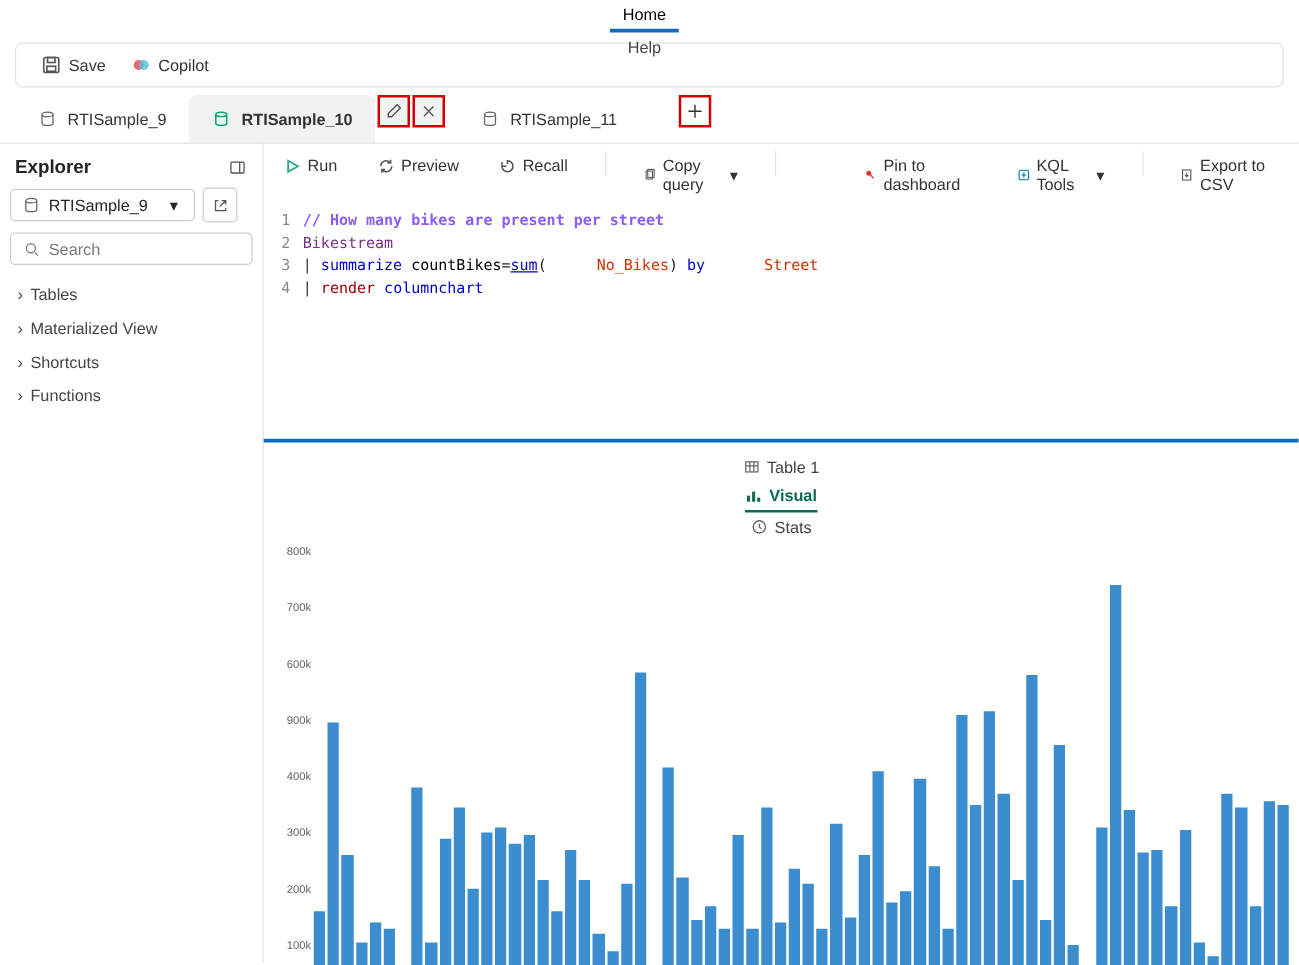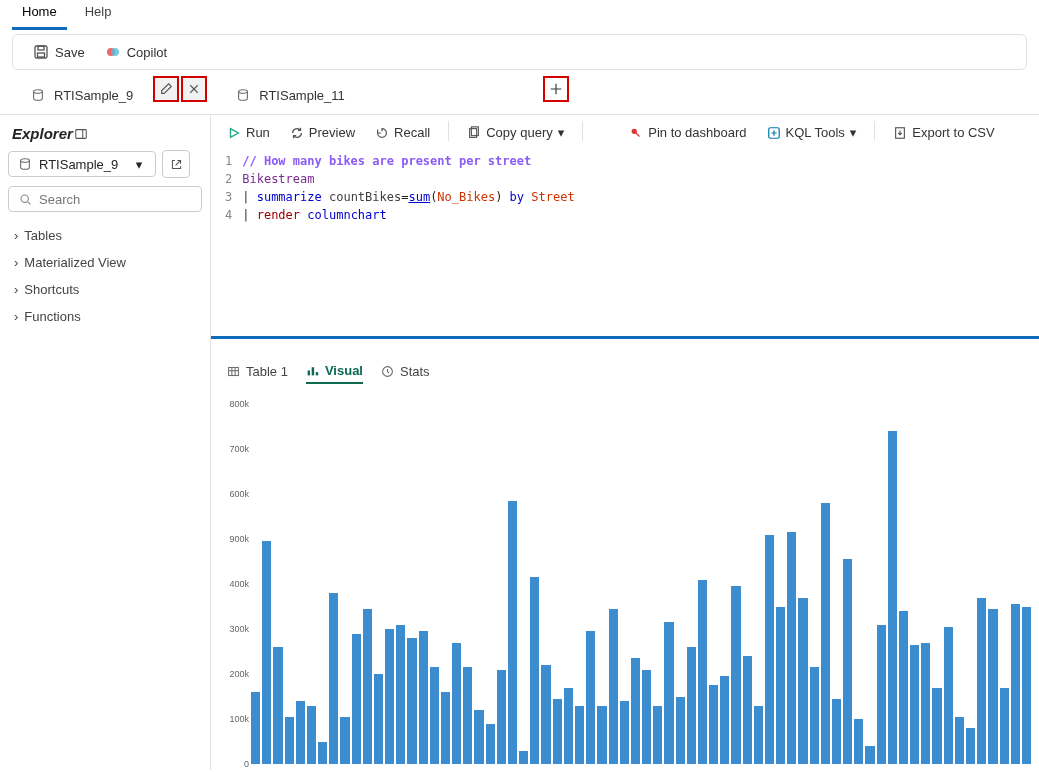--- a/index.html
+++ b/index.html
@@ -8,22 +8,24 @@
     font-family: "Segoe UI", -apple-system, BlinkMacSystemFont, sans-serif;
     font-size: 13px;
     color: #242424;
     background: #ffffff;
     width: 1039px;
     height: 772px;
     overflow: hidden;
   }
   .topbar {
     display: flex;
+    align-items: center;
     padding: 0 12px;
     height: 30px;
+    flex-direction: column;
   }
   .top-tab {
     padding: 4px 10px;
     margin-right: 8px;
     color: #444;
     cursor: pointer;
   }
   .top-tab.active {
     color: #000;
     border-bottom: 3px solid #0f6cbd;
@@ -81,22 +83,22 @@
     display: flex;
     height: calc(772px - 30px - 48px - 38px);
   }
   .sidebar {
     width: 210px;
     border-top: 1px solid #e1e1e1;
     padding: 10px 8px;
     flex-shrink: 0;
   }
   .sidebar-head {
-    display:flex; align-items:center; 
-    font-weight:600; font-size:15px; padding:0 4px 8px 4px;font-style:italic;
+    display:flex; align-items:center; justify-content:space-between;
+    font-weight:600; font-size:15px; padding:0 4px 8px 4px;
   }
   .db-select {
     display:flex; align-items:center; gap:6px;
     border:1px solid #ccc; border-radius:4px; padding:4px 8px;
     width:148px; justify-content:space-between;
   }
   .db-row { display:flex; gap:6px; align-items:center; margin-bottom:8px; }
   .ext-btn {
     width:28px;height:28px;border:1px solid #ccc;border-radius:4px;
     display:flex;align-items:center;justify-content:center;cursor:pointer;
@@ -108,46 +110,46 @@
   }
   .tree-item {
     display:flex;align-items:center;gap:6px;
     padding:6px 6px;cursor:pointer;color:#444;
   }
   .content {
     flex:1; border-left:1px solid #e1e1e1; border-top:1px solid #e1e1e1;
     display:flex;flex-direction:column;min-width:0;
   }
   .query-toolbar {
-    display:flex;align-items:flex-start;gap:8px;
+    display:flex;align-items:flex-start;gap:20px;
     padding:6px 10px;flex-wrap:nowrap;
   }
   .qbtn { display:inline-flex;align-items:center;gap:5px;padding:4px 6px;color:#333;cursor:pointer;}
   .sep { width:1px;height:20px;background:#e1e1e1;margin:0 4px;}
   .editor {
     display:flex;font-family:Consolas,monospace;font-size:12px;
     padding:2px 0;
   }
   .gutter { color:#888;text-align:right;padding:0 10px 0 14px;user-select:none;}
   .gutter div { line-height:18px;}
   .code div { line-height:18px; white-space:pre;}
   .c-comment { color:#8b5cf6; font-weight:bold; }
   .c-ident { color:#7b2d8e; }
   .c-pipe { color:#333; }
   .c-op { color:#0000cc; }
-  .c-key { color:#404040;margin-top:34px; }
+  .c-key { color:#000000;margin-top:34px; }
   .c-eq { color:#222; }
   .c-func { color:#0000cc;text-decoration:underline; }
-  .c-col { color:#cc3300; }
+  .c-col { color:#cc3300;margin-left:40px; }
   .c-by { color:#0000cc; }
   .c-render { color:#a00000; }
   .c-rtype { color:#0000cc; }
   .results-border { height:3px;background:#0f6cbd;margin-top:110px;}
   .result-tabs {
-    display:flex;align-items:center;gap:18px;padding:20px 16px;
+    display:flex;align-items:center;padding:8px 16px;flex-direction:column;
   }
   .rtab { display:inline-flex;align-items:center;gap:6px;color:#444;cursor:pointer;padding:4px 0;}
   .rtab.active{ color:#0c6a51;font-weight:600;border-bottom:2px solid #0c6a51;}
   .chart-wrap {
     position:relative;flex:1;min-height:0;padding:0 8px 0 8px;
   }
   .chart {
     position:relative;height:360px;margin-left:32px;
   }
   .yaxis {
@@ -202,20 +204,29 @@
 
 <div class="file-tabs-row">
   <div class="file-tab">
     <span class="icn">
         <svg viewBox="0 0 16 16" width="14" height="14" fill="none" stroke="#666" stroke-width="1.2">
           <ellipse cx="8" cy="4" rx="5" ry="2"></ellipse>
           <path d="M3 4v8c0 1.1 2.2 2 5 2s5-.9 5-2V4"></path>
         </svg>
       </span>
     <span>RTISample_9</span>
+  </div>
+  <div class="file-tab active">
+    <span class="icn">
+        <svg viewBox="0 0 16 16" width="14" height="14" fill="none" stroke="#0a7" stroke-width="1.4">
+          <ellipse cx="8" cy="4" rx="5" ry="2"></ellipse>
+          <path d="M3 4v8c0 1.1 2.2 2 5 2s5-.9 5-2V4"></path>
+        </svg>
+      </span>
+    <span>RTISample_10</span>
   </div>
   <span class="red-box">
     <svg viewBox="0 0 16 16" width="14" height="14" fill="none" stroke="#555" stroke-width="1.3">
         <path d="M11 2l3 3-8 8H3v-3z"></path>
       </svg>
   </span>
   <span class="red-box">
     <svg viewBox="0 0 16 16" width="12" height="12" stroke="#555" stroke-width="1.5">
         <path d="M3 3l10 10M13 3L3 13"></path>
       </svg>

